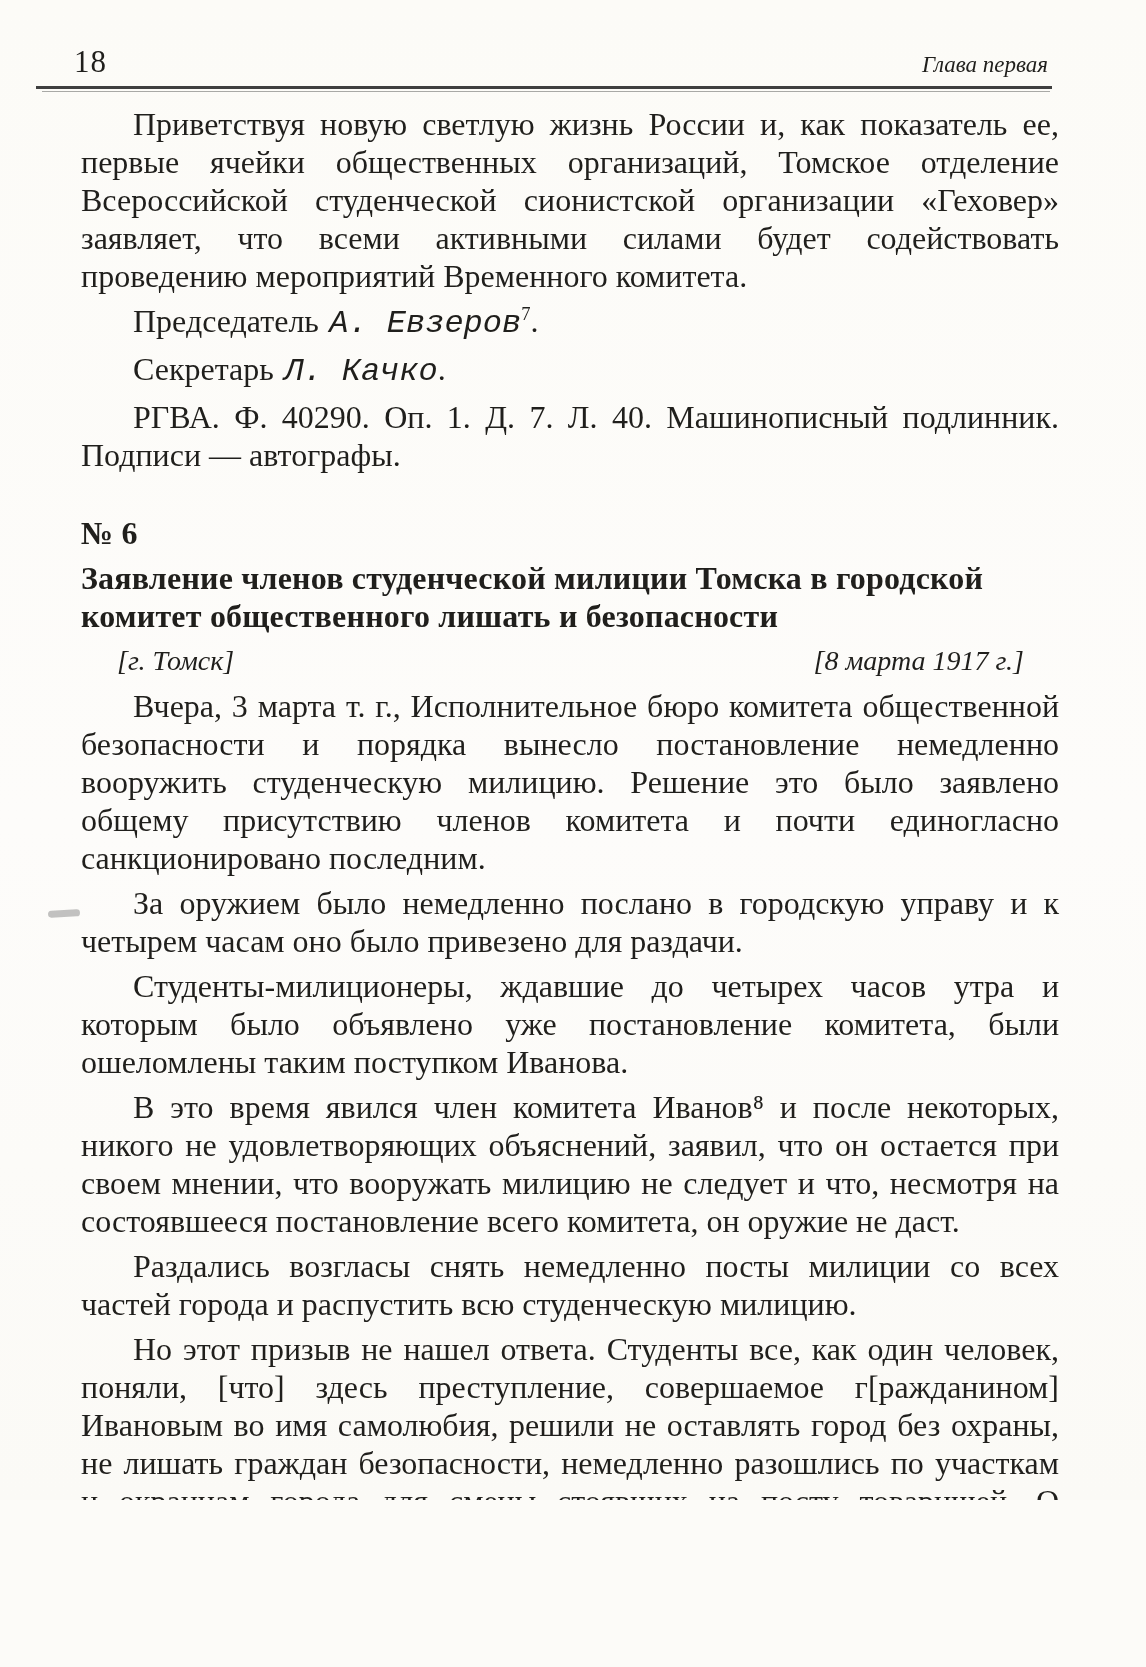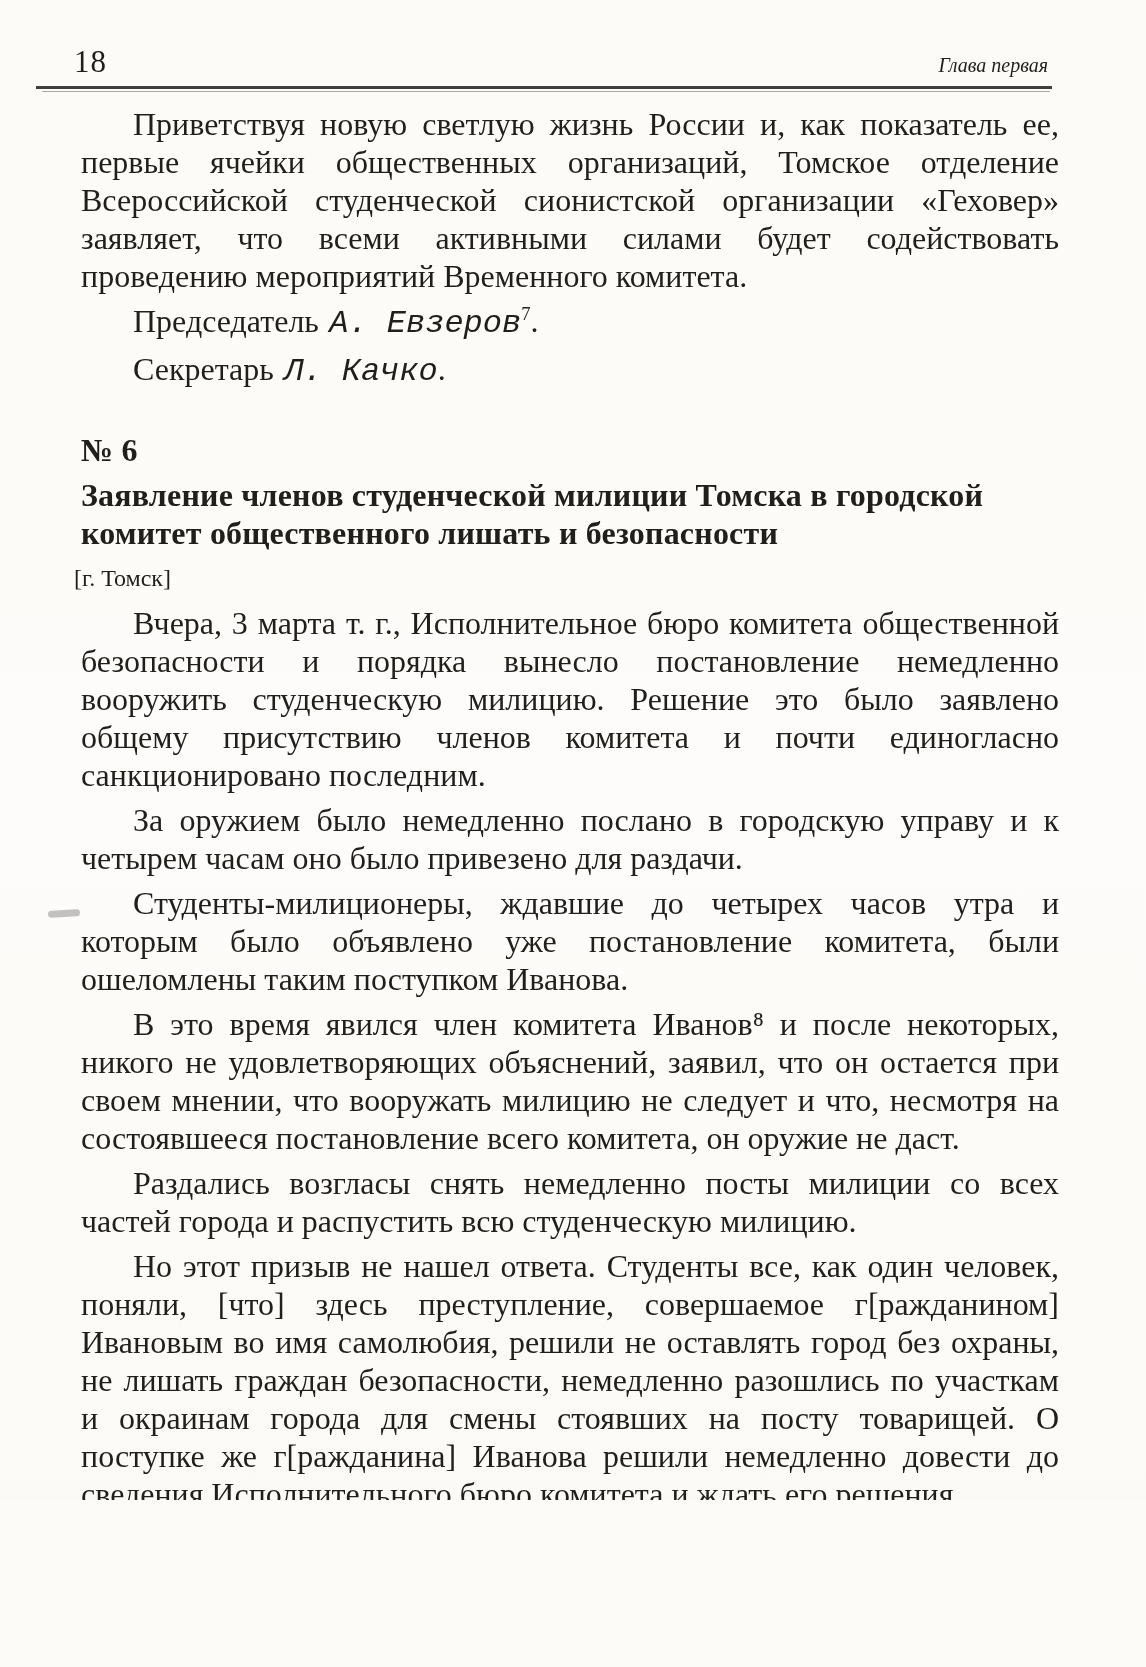--- a/index.html
+++ b/index.html
@@ -17,21 +17,21 @@
   .page-header {
     position: absolute;
     top: 44px; left: 74px; right: 98px;
     display: flex;
     justify-content: space-between;
     align-items: baseline;
     font-size: 31px;
     line-height: 36px;
   }
   .page-number { letter-spacing: 1px; }
-  .running-head { font-style: italic; font-size: 20px; text-align: right; }
+  .running-head { font-style: italic; font-size: 23px; text-align: right; }
 
   .header-rule {
     position: absolute;
     top: 86px; left: 36px;
     width: 1016px; height: 3px;
     background: #3f3f3f;
   }
   .header-rule::after {
     content: "";
     position: absolute;
@@ -64,22 +64,24 @@
   .doc-number, .doc-title {
     font-weight: 700;
     text-indent: 0 !important;
     text-align: left;
     letter-spacing: 0.2px;
   }
 
   .dateline {
     display: flex;
     justify-content: space-between;
-    font-size: 24px;
+    font-style: italic;
+    font-size: 28px;
     padding-right: 42px;
+    margin-left: 43px;
   }
   .dateline span { white-space: nowrap; }
 
   .scan-artifact {
     position: absolute;
     left: 48px; top: 910px;
     width: 32px; height: 7px;
     background: #aeaeac;
     border-radius: 4px;
     transform: rotate(-3deg);
@@ -99,26 +101,28 @@
   <div class="header-rule"></div>
 
   <main class="page-main">
 
     <p>Приветствуя новую светлую жизнь России и, как показатель ее, первые ячейки общественных организаций, Томское отделение Всероссийской студенческой сионистской организации «Геховер» заявляет, что всеми активными силами будет содействовать проведению мероприятий Временного комитета.</p>
 
     <p class="sig"><span class="sig-role">Председатель</span><span class="sig-name">А. Евзеров</span><sup class="fn">7</sup><span>.</span></p>
 
     <p class="sig"><span class="sig-role">Секретарь</span><span class="sig-name">Л. Качко</span><sup class="fn"></sup><span>.</span></p>
 
+    <p>РГВА. Ф. 40290. Оп. 1. Д. 7. Л. 40. Машинописный подлинник. Подписи — автографы.</p>
 
     <div class="doc-heading">
       <p class="doc-number">№ 6</p>
       <p class="doc-title">Заявление членов студенческой милиции Томска в городской комитет общественного лишать и безопасности</p>
       <div class="dateline">
         <span>[г. Томск]</span>
+        <span>[8 марта 1917 г.]</span>
       </div>
     </div>
 
     <p>Вчера, 3 марта т. г., Исполнительное бюро комитета общественной безопасности и порядка вынесло постановление немедленно вооружить студенческую милицию. Решение это было заявлено общему присутствию членов комитета и почти единогласно санкционировано последним.</p>
     <p>За оружием было немедленно послано в городскую управу и к четырем часам оно было привезено для раздачи.</p>
     <p>Студенты-милиционеры, ждавшие до четырех часов утра и которым было объявлено уже постановление комитета, были ошеломлены таким поступком Иванова.</p>
     <p>В это время явился член комитета Иванов⁸ и после некоторых, никого не удовлетворяющих объяснений, заявил, что он остается при своем мнении, что вооружать милицию не следует и что, несмотря на состоявшееся постановление всего комитета, он оружие не даст.</p>
     <p>Раздались возгласы снять немедленно посты милиции со всех частей города и распустить всю студенческую милицию.</p>
     <p>Но этот призыв не нашел ответа. Студенты все, как один человек, поняли, [что] здесь преступление, совершаемое г[ражданином] Ивановым во имя самолюбия, решили не оставлять город без охраны, не лишать граждан безопасности, немедленно разошлись по участкам и окраинам города для смены стоявших на посту товарищей. О поступке же г[ражданина] Иванова решили немедленно довести до сведения Исполнительного бюро комитета и ждать его решения.</p>
 

